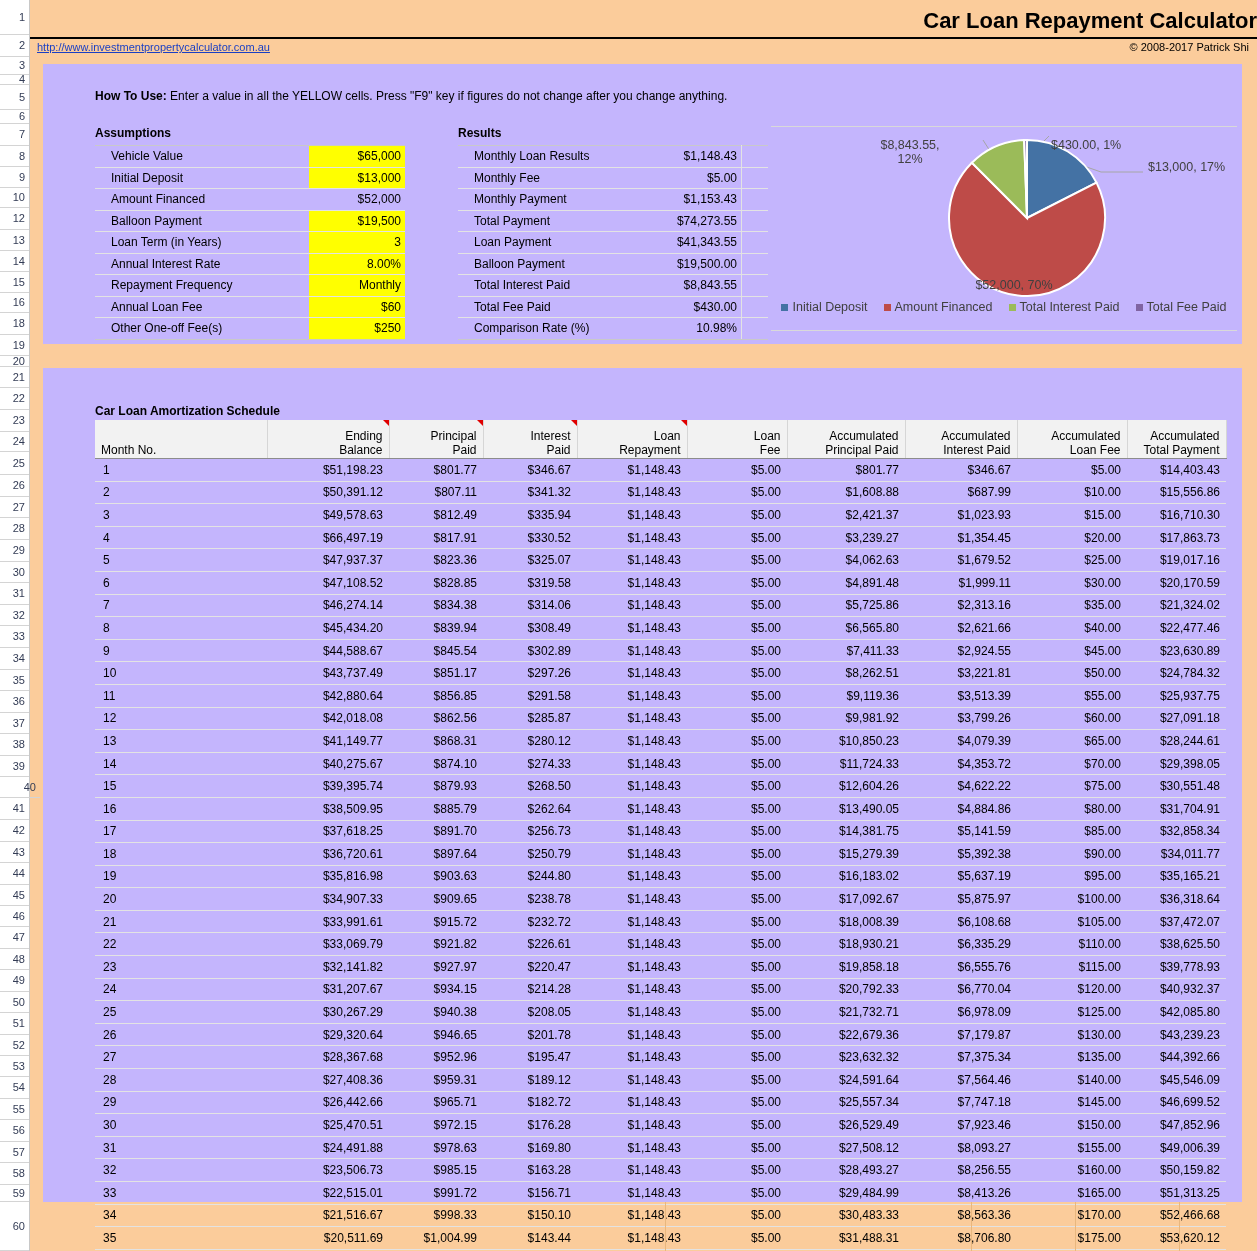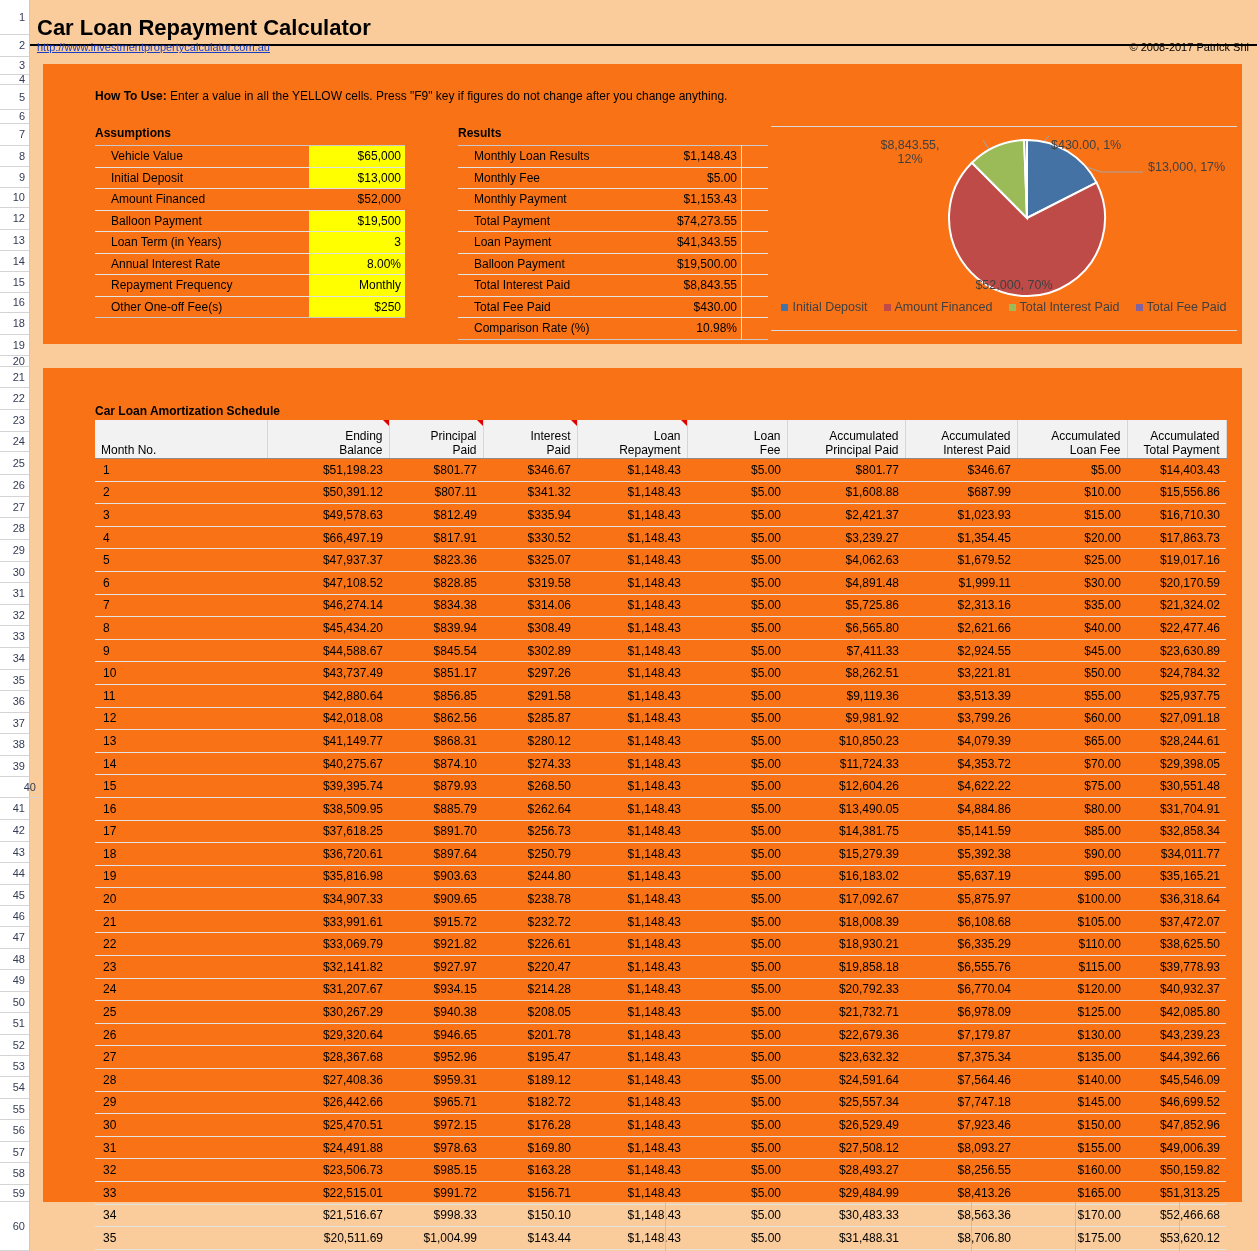--- a/index.html
+++ b/index.html
@@ -30,44 +30,44 @@
   }
 
   
   .sheet{
     position:absolute;left:29px;top:0;width:1228px;height:1251px;
     background:#fbcc9b;
   }
 
   
   .titleband{
-    position:absolute;left:0;top:11px;width:1228px;height:35px;
+    position:absolute;left:0;top:4px;width:1228px;height:35px;
     border-bottom:2px solid #000;
     box-sizing:border-box;
-    display:flex;align-items:center;
+    display:flex;align-items:center;justify-content:flex-end;
   }
   .title{
     font-size:22px;font-weight:bold;letter-spacing:0px;
     padding-left:8px;color:#000;
   }
 
   
   .urlband{
     position:absolute;left:0;top:37px;width:1228px;height:20px;
     display:flex;align-items:center;justify-content:space-between;
     padding:0 8px;box-sizing:border-box;
   }
   .urllink{
     color:#1a3fc4;text-decoration:underline;font-size:11px;
   }
   .copyright{font-size:11px;color:#000;}
 
   
   .panel{
-    position:absolute;background:#f97316;
+    position:absolute;background:#c4b5fd;
   }
   #panel-top{left:14px;top:64px;width:1199px;height:280px;}
   #panel-bottom{left:14px;top:368px;width:1199px;height:834px;}
 
   .howto{
     position:absolute;left:52px;top:25px;font-size:12px;color:#000;
   }
   .howto b{font-weight:bold;}
 
   
@@ -261,20 +261,24 @@
                 <td class="lbl">Loan Term (in Years)</td>
                 <td class="val yellow">3</td>
               </tr>
               <tr>
                 <td class="lbl">Annual Interest Rate</td>
                 <td class="val yellow">8.00%</td>
               </tr>
               <tr>
                 <td class="lbl">Repayment Frequency</td>
                 <td class="val yellow">Monthly</td>
+              </tr>
+              <tr>
+                <td class="lbl">Annual Loan Fee</td>
+                <td class="val yellow">$60</td>
               </tr>
               <tr>
                 <td class="lbl">Other One-off Fee(s)</td>
                 <td class="val yellow">$250</td>
               </tr>
             </tbody>
           </table>
       </div>
 
       <div id="results">

